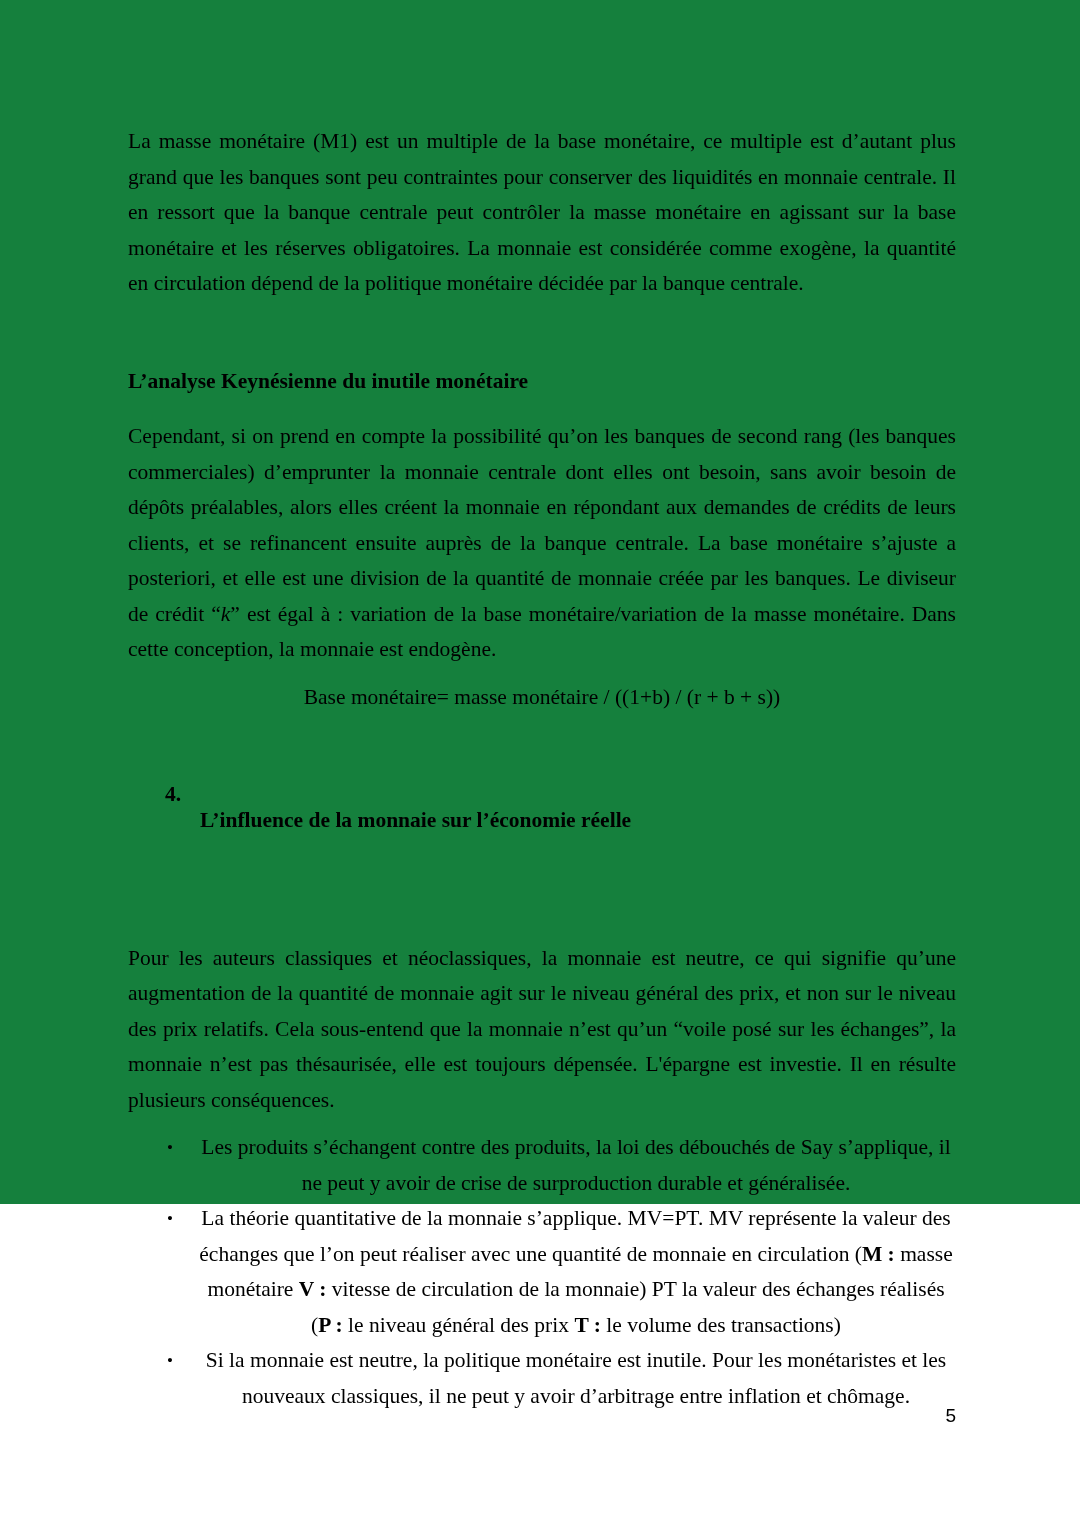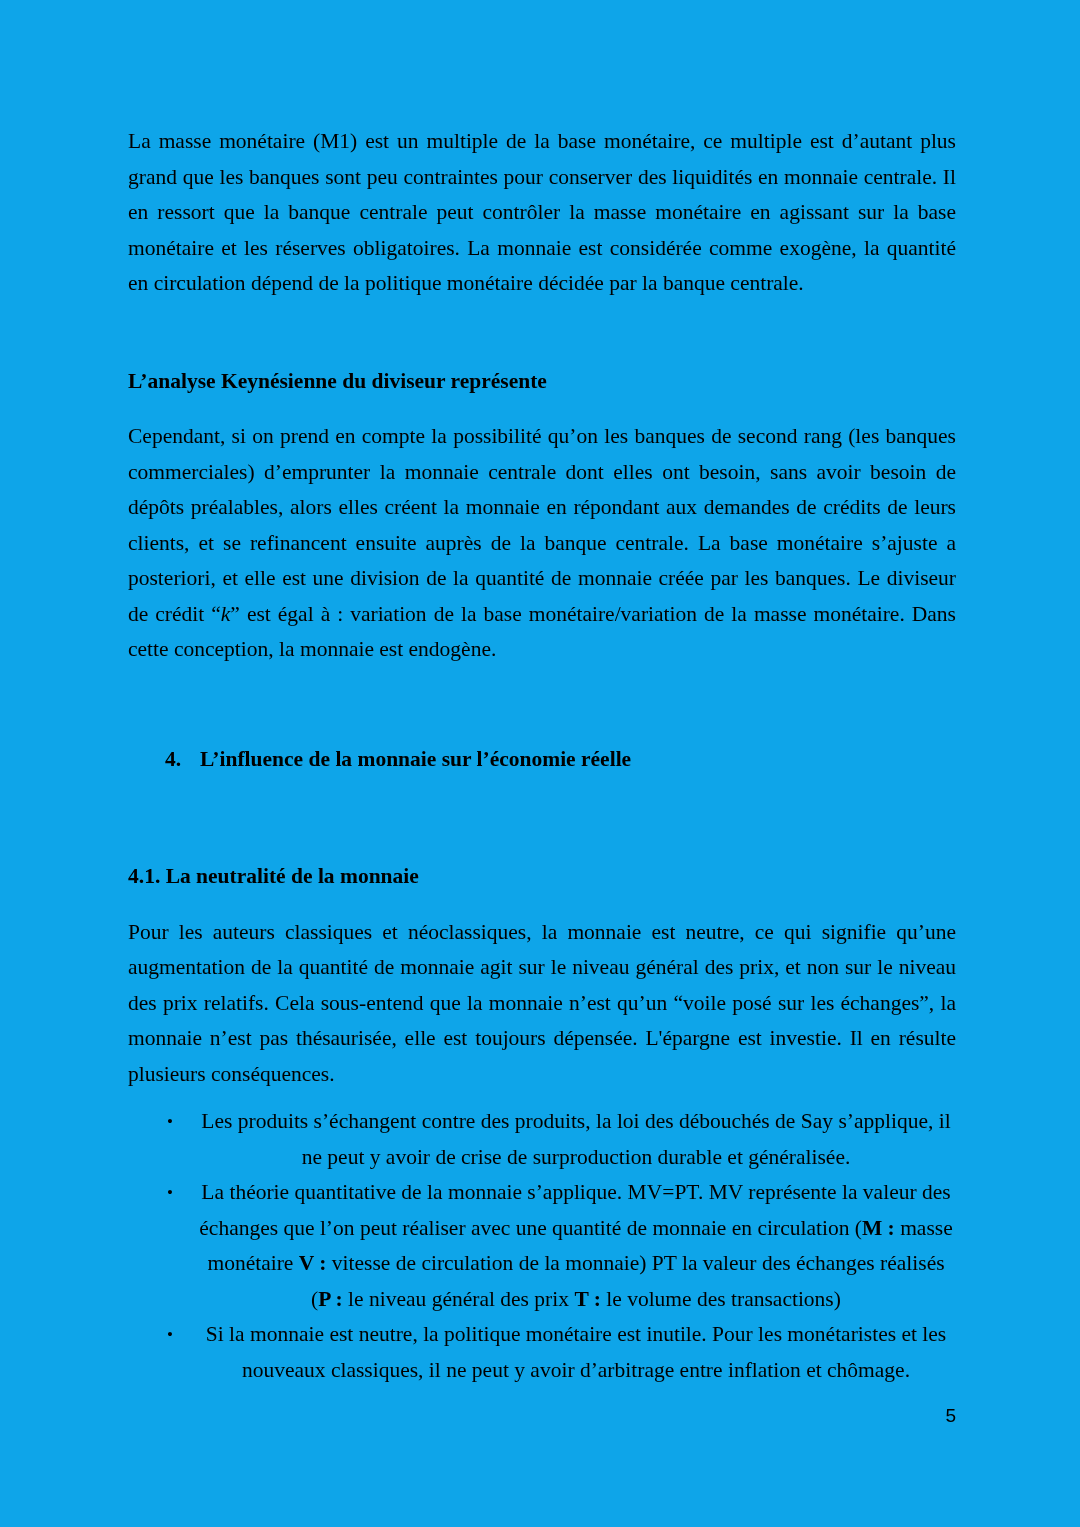--- a/index.html
+++ b/index.html
@@ -15,22 +15,22 @@
     font-family: "Liberation Serif", "DejaVu Serif", serif;
     color: #000000;
     overflow: hidden;
   }
 
   .page {
     position: absolute;
     left: 0;
     top: 0;
     width: 1080px;
-    height: 1527px;
-    background: #0ea5e9;
+    height: 1204px;
+    background: #15803d;
     text-decoration: underline;
   }
 
   .content {
     position: absolute;
     left: 128px;
     top: 124px;
     width: 828px;
   }
 
@@ -69,20 +69,21 @@
     line-height: 35.5px;
     font-weight: bold;
     padding-left: 37px;
   }
   .numbered-item .num {
     width: 35px;
     flex: 0 0 35px;
   }
   .numbered-item .num-text {
     flex: 1 1 auto;
+    margin-top: 26px;
   }
 
   ul.bullets {
     margin: 0;
     padding: 0;
     list-style: none;
   }
   ul.bullets > li {
     display: flex;
     font-size: 21.5px;
@@ -119,42 +120,42 @@
 </head>
 <body>
 
 <div class="page">
   <div class="content">
 
     <p class="body-text">La masse monétaire (M1) est un multiple de la base monétaire, ce multiple est d’autant plus grand que les banques sont peu contraintes pour conserver des liquidités en monnaie centrale. Il en ressort que la banque centrale peut contrôler la masse monétaire en agissant sur la base monétaire et les réserves obligatoires. La monnaie est considérée comme exogène, la quantité en circulation dépend de la politique monétaire décidée par la banque centrale.</p>
 
     <div class="gap-lg"></div>
 
-    <h2 class="section-heading">L’analyse Keynésienne du diviseur représente</h2>
+    <h2 class="section-heading">L’analyse Keynésienne du inutile monétaire</h2>
 
     <div class="gap-sm"></div>
 
     <p class="body-text"><span>Cependant, si on prend en compte la possibilité qu’on les banques de second rang (les banques commerciales) d’emprunter la monnaie centrale dont elles ont besoin, sans avoir besoin de dépôts préalables, alors elles créent la monnaie en répondant aux demandes de crédits de leurs clients, et se refinancent ensuite auprès de la banque centrale. La base monétaire s’ajuste a posteriori, et elle est une division de la quantité de monnaie créée par les banques. Le diviseur de crédit “</span><span class="ital">k</span><span>” est égal à : variation de la base monétaire/variation de la masse monétaire. Dans cette conception, la monnaie est endogène.</span></p>
 
     <div class="gap-xs"></div>
 
+    <p class="formula">Base monétaire= masse monétaire / ((1+b) / (r + b + s))</p>
 
     <div class="gap-lg"></div>
 
     <div class="numbered-item">
       <span class="num">4.</span>
       <span class="num-text">L’influence de la monnaie sur l’économie réelle</span>
     </div>
 
     <div class="gap-sm"></div>
 
 
     <div class="gap-lg"></div>
 
-    <h2 class="section-heading">4.1. La neutralité de la monnaie</h2>
 
     <div class="gap-sm"></div>
 
     <p class="body-text">Pour les auteurs classiques et néoclassiques, la monnaie est neutre, ce qui signifie qu’une augmentation de la quantité de monnaie agit sur le niveau général des prix, et non sur le niveau des prix relatifs. Cela sous-entend que la monnaie n’est qu’un “voile posé sur les échanges”, la monnaie n’est pas thésaurisée, elle est toujours dépensée. L'épargne est investie. Il en résulte plusieurs conséquences.</p>
 
     <div class="gap-xs"></div>
 
     <ul class="bullets">
       <li>
         <span class="bullet-mark">•</span>

